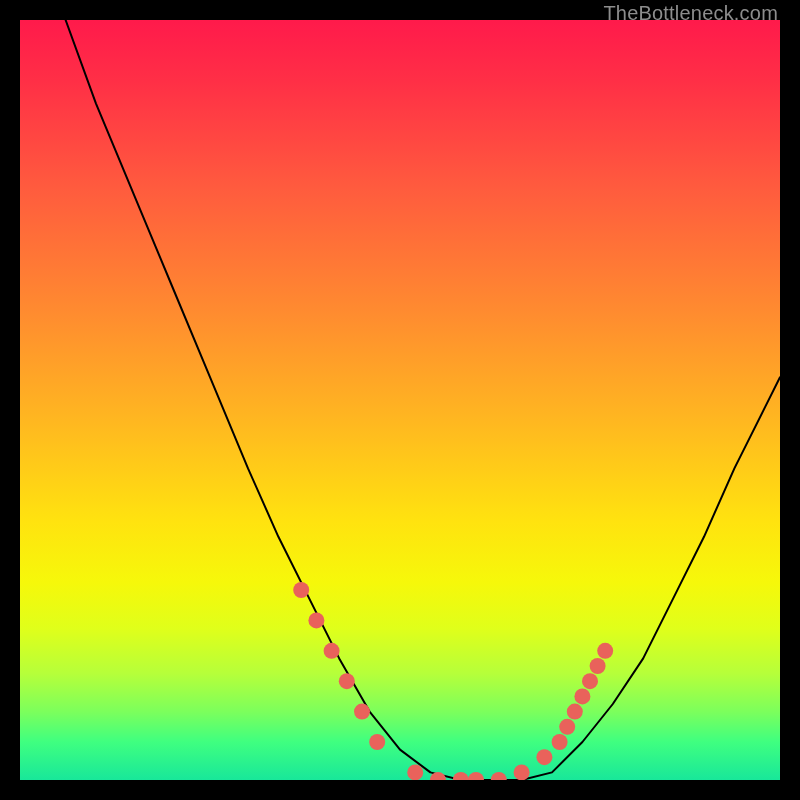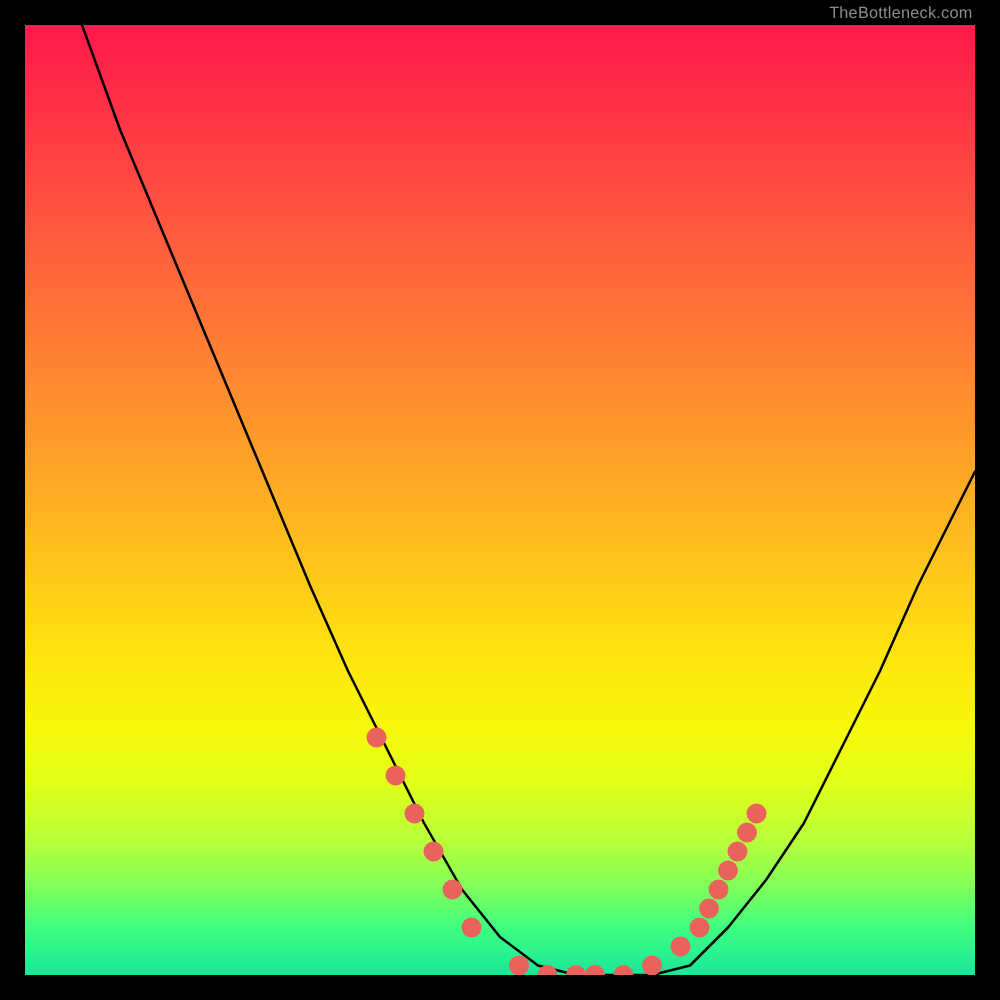--- a/index.html
+++ b/index.html
@@ -42,21 +42,21 @@
     left: 0;
     top: 0;
     width: 760px;
     height: 760px;
   }
   .watermark {
     position: absolute;
     top: 2px;
     right: 22px;
     color: #8d8d8d;
-    font-size: 13px;
+    font-size: 20px;
     letter-spacing: 0.2px;
     font-weight: 400;
   }
 </style>
 </head>
 <body>
 
 <div class="stage">
 
   <div class="plot-area">

